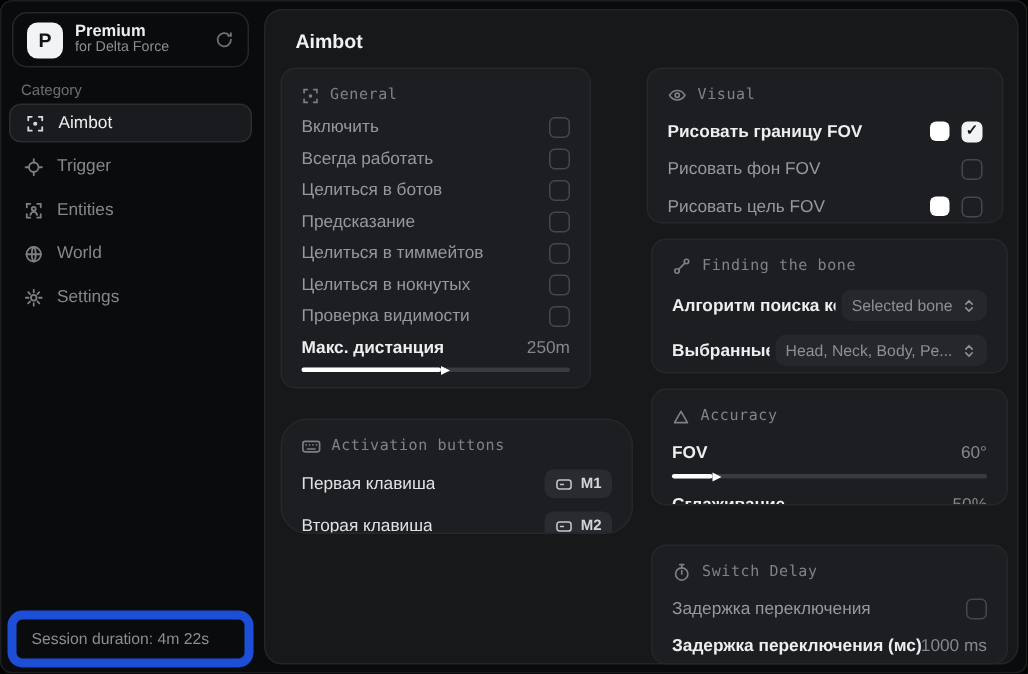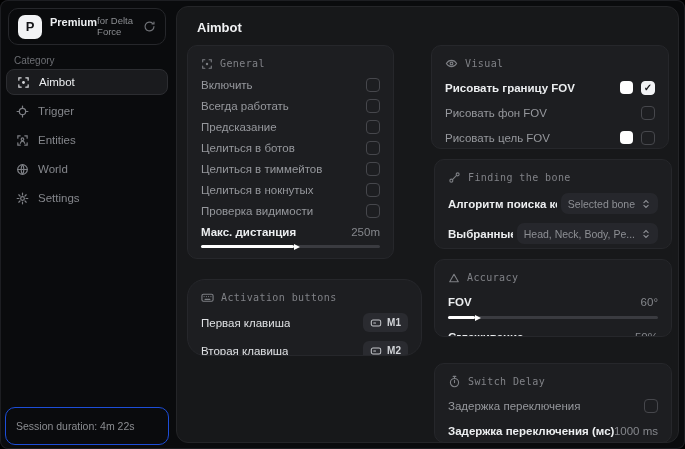--- a/index.html
+++ b/index.html
@@ -5,33 +5,33 @@
   html,body{margin:0;padding:0;background:#000;}
   .window{position:relative;width:685px;height:449px;background:#0a0b0d;border-radius:8px;overflow:hidden;
           box-shadow:inset 0 0 0 1px #1d1e22;font-family:"Liberation Sans",sans-serif;
           -webkit-font-smoothing:antialiased;}
   
   .sidebar{position:absolute;left:0;top:0;width:174px;height:100%;}
   .side-head{position:absolute;left:8px;top:8px;width:158px;height:37px;box-sizing:border-box;
              border:1px solid #26272b;border-radius:10px;display:flex;align-items:center;gap:8px;padding:0 9px;}
   .logo{width:24px;height:24px;border-radius:7px;background:#f2f3f5;color:#131417;font-weight:bold;
         font-size:13px;display:flex;align-items:center;justify-content:center;flex:none;}
-  .sh-text{display:flex;flex-direction:row;line-height:1.15;}
+  .sh-text{display:flex;flex-direction:column;line-height:1.15;}
   .sh-title{font-size:11px;font-weight:bold;color:#eceef0;}
   .sh-sub{font-size:9.5px;color:#8b8d91;}
   .sh-ico{margin-left:auto;color:#6f7176;display:flex;}
   .cat{position:absolute;left:14px;top:55px;font-size:10px;color:#6c6e73;}
   .nav{position:absolute;left:6px;right:6px;top:69px;}
   .nav-item{height:26px;border-radius:8px;display:flex;align-items:center;gap:9px;padding:0 10px;
             margin-bottom:3px;font-size:11.5px;color:#85878c;cursor:pointer;box-sizing:border-box;}
   .nav-item .nico{display:flex;color:#7d7f84;}
   .nav-item.active{background:#1a1b1e;border:1px solid #2c2d31;color:#eceef0;}
   .nav-item.active .nico{color:#d7d9dc;}
   .session{position:absolute;left:5px;right:5px;bottom:4px;height:38px;box-sizing:border-box;
-           border:1px solid #1d4ed8;border-radius:10px;display:flex;align-items:center;
+           border:6px solid #1d4ed8;border-radius:10px;display:flex;align-items:center;
            padding:0 10px;font-size:10.5px;color:#8b8d91;}
   
   .panel{position:absolute;left:176px;top:6px;width:503px;height:437px;box-sizing:border-box;
          background:#17181a;border:1px solid #242528;border-radius:12px;}
   .page-title{position:absolute;left:20px;top:13px;font-size:13px;font-weight:bold;color:#f0f1f3;}
   .card{position:absolute;box-sizing:border-box;background:#1d1e21;border:1px solid #26272b;
         border-radius:10px;padding:11px 13px;overflow:hidden;}
   .card-h{display:flex;align-items:center;gap:7px;font-family:"DejaVu Sans Mono",monospace;
           font-size:10px;color:#808287;letter-spacing:.4px;height:13px;}
   .card-h .hico{display:flex;color:#7d7f84;}
@@ -163,25 +163,25 @@
       </div>
       <div class="row">
           <span class="lbl">Включить</span>
           <span class="cb"></span>
         </div>
       <div class="row">
           <span class="lbl">Всегда работать</span>
           <span class="cb"></span>
         </div>
       <div class="row">
+          <span class="lbl">Целиться в ботов</span>
+          <span class="cb"></span>
+        </div>
+      <div class="row">
           <span class="lbl">Предсказание</span>
-          <span class="cb"></span>
-        </div>
-      <div class="row">
-          <span class="lbl">Целиться в ботов</span>
           <span class="cb"></span>
         </div>
       <div class="row">
           <span class="lbl">Целиться в тиммейтов</span>
           <span class="cb"></span>
         </div>
       <div class="row">
           <span class="lbl">Целиться в нокнутых</span>
           <span class="cb"></span>
         </div>

